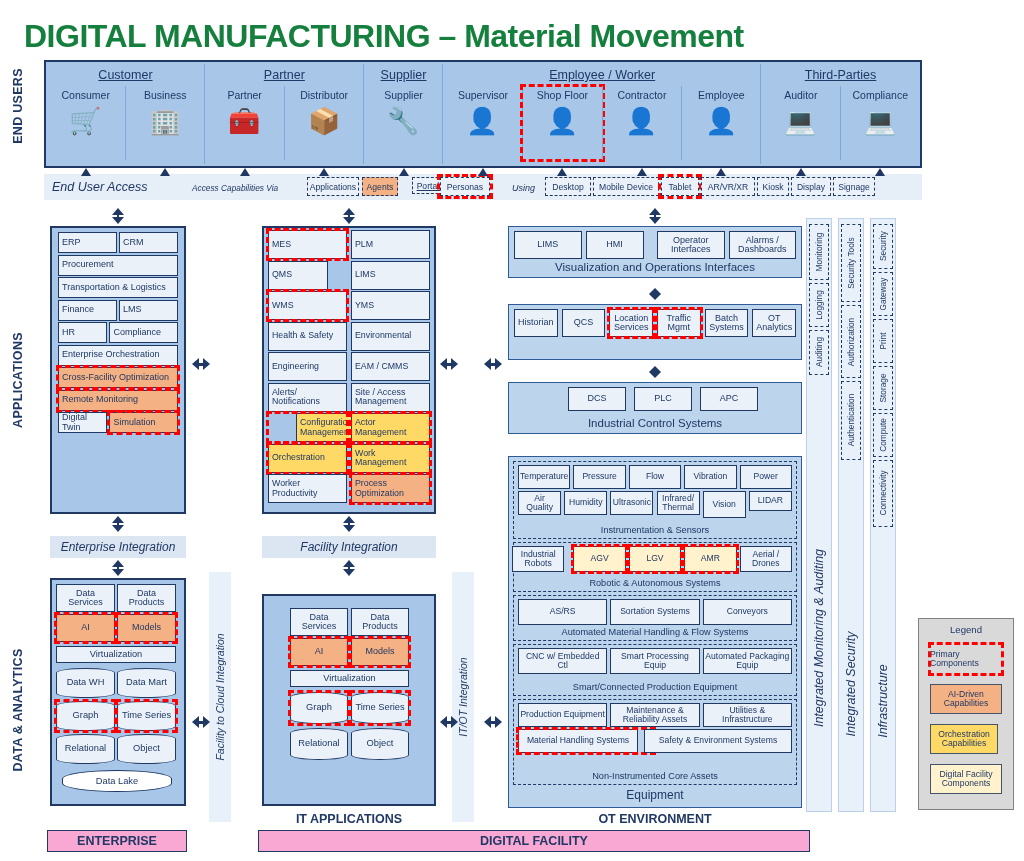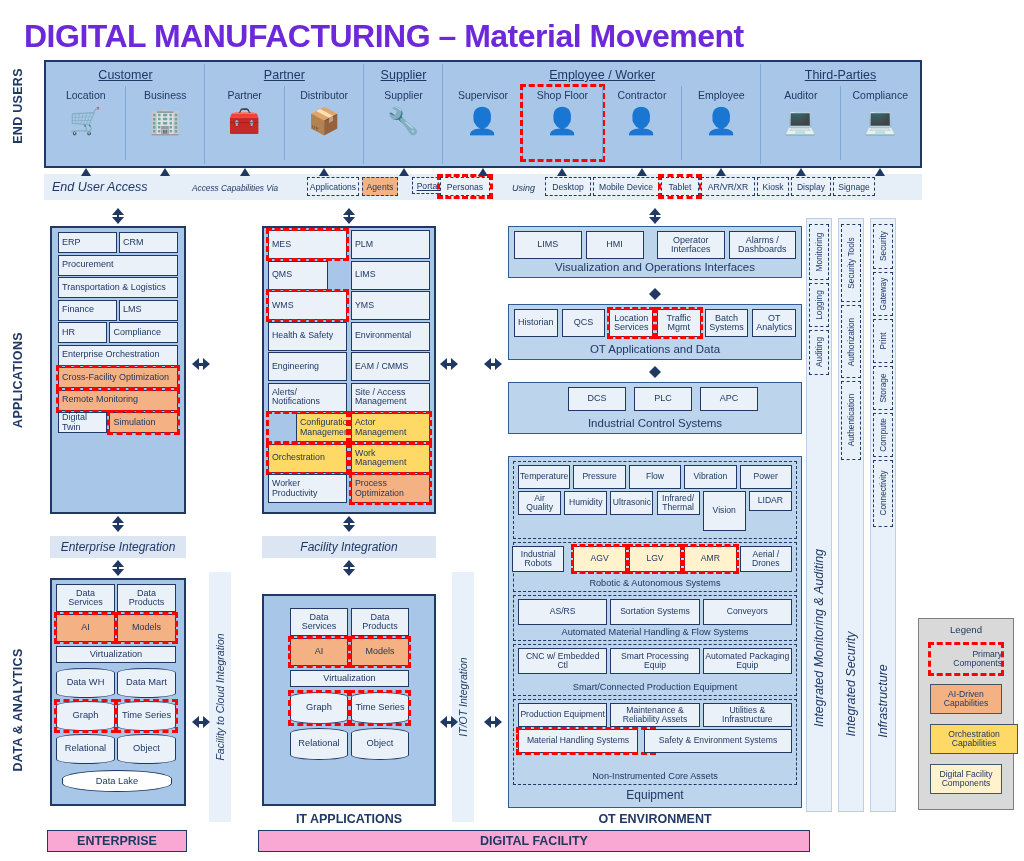--- a/index.html
+++ b/index.html
@@ -7,21 +7,21 @@
     width:1024px; height:861px; position:relative;
     background:#ffffff;
     font-family:"Liberation Sans", sans-serif;
     color:#1F3864; overflow:hidden;
   }
   .abs { position:absolute; }
 
   
   #title {
     left:24px; top:18px; width:940px;
-    font-size:32px; font-weight:bold; color:#6d28d9;
+    font-size:32px; font-weight:bold; color:#15803d;
     letter-spacing:-0.5px; white-space:nowrap;
   }
 
   
   .rowlabel {
     font-size:12.5px; font-weight:bold; color:#1F3864;
     transform:rotate(-90deg); transform-origin:center center;
     display:flex; align-items:center; justify-content:center;
     white-space:nowrap; letter-spacing:0.3px;
   }
@@ -134,21 +134,21 @@
 
 <div class="abs" id="title">DIGITAL MANUFACTURING – Material Movement</div>
 
 <div class="abs rowlabel" style="left:-22px; top:96px; width:80px; height:20px;">END USERS</div>
 <div class="abs rowlabel" style="left:-42px; top:370px; width:120px; height:20px;">APPLICATIONS</div>
 <div class="abs rowlabel" style="left:-52px; top:700px; width:140px; height:20px;">DATA &amp; ANALYTICS</div>
 
 <div class="abs panel" id="endusers"></div>
 <div class="abs" id="eu-content" style="left:46px; top:62px; width:874px; height:104px;">
     <div class="abs eu-group-title" style="left:0px;top:6px;width:158.9090909090909px;">Customer</div>
-    <div class="abs eu-label" style="left:0px;top:27px;width:79.45454545454545px;">Location</div>
+    <div class="abs eu-label" style="left:0px;top:27px;width:79.45454545454545px;">Consumer</div>
     <div class="abs" style="left:0px;top:46px;width:79.45454545454545px;text-align:center;font-size:26px;line-height:1;">🛒</div>
     <div class="abs eu-label" style="left:79.45454545454545px;top:27px;width:79.45454545454545px;">Business</div>
     <div class="abs" style="left:79.45454545454545px;top:46px;width:79.45454545454545px;text-align:center;font-size:26px;line-height:1;">🏢</div>
     <div class="abs eu-sep" style="left:78.95454545454545px;top:24px;height:74px;"></div>
     <div class="abs eu-group-title" style="left:158.9090909090909px;top:6px;width:158.9090909090909px;">Partner</div>
     <div class="abs eu-sep" style="left:157.9090909090909px;top:2px;height:100px;"></div>
     <div class="abs eu-label" style="left:158.9090909090909px;top:27px;width:79.45454545454545px;">Partner</div>
     <div class="abs" style="left:158.9090909090909px;top:46px;width:79.45454545454545px;text-align:center;font-size:26px;line-height:1;">🧰</div>
     <div class="abs eu-label" style="left:238.36363636363637px;top:27px;width:79.45454545454545px;">Distributor</div>
     <div class="abs" style="left:238.36363636363637px;top:46px;width:79.45454545454545px;text-align:center;font-size:26px;line-height:1;">📦</div>
@@ -260,21 +260,20 @@
     <div class="abs grouplabel" style="left:0;top:32px;width:294px;height:18px;font-size:11.5px;">Visualization and Operations Interfaces</div>
     <div class="abs panel-light" style="left:0;top:78px;width:294px;height:56px;"></div>
     <div class="box" style="position:absolute;left:6px;top:83px;width:43.666666666666664px;height:28px;font-size:9px;">Historian</div>
     <div class="box" style="position:absolute;left:53.666666666666664px;top:83px;width:43.666666666666664px;height:28px;font-size:9px;">QCS</div>
     <div class="box" style="position:absolute;left:101.33333333333333px;top:83px;width:43.666666666666664px;height:28px;font-size:9px;">Location Services</div>
     <div class="abs hl" style="left:99.33333333333333px;top:81px;width:47.666666666666664px;height:32px;"></div>
     <div class="box" style="position:absolute;left:149px;top:83px;width:43.666666666666664px;height:28px;font-size:9px;">Traffic Mgmt</div>
     <div class="abs hl" style="left:147px;top:81px;width:47.666666666666664px;height:32px;"></div>
     <div class="box" style="position:absolute;left:196.66666666666666px;top:83px;width:43.666666666666664px;height:28px;font-size:9px;">Batch Systems</div>
     <div class="box" style="position:absolute;left:244.33333333333331px;top:83px;width:43.666666666666664px;height:28px;font-size:9px;">OT Analytics</div>
-    <div class="abs grouplabel" style="left:0;top:114px;width:294px;height:18px;font-size:11.5px;">OT Applications and Data</div>
     <div class="abs panel-light" style="left:0;top:156px;width:294px;height:52px;"></div>
     <div class="box" style="position: absolute; left: 60px; top: 161px; width: 58px; height: 24px; font-size: 9px;">DCS</div>
     <div class="box" style="position: absolute; left: 126px; top: 161px; width: 58px; height: 24px; font-size: 9px;">PLC</div>
     <div class="box" style="position: absolute; left: 192px; top: 161px; width: 58px; height: 24px; font-size: 9px;">APC</div>
     <div class="abs grouplabel" style="left:0;top:188px;width:294px;height:18px;font-size:11.5px;">Industrial Control Systems</div>
     <div class="abs" style="left:141px;top:62px;width:12px;height:14px;">
       <div style="width:0;height:0;margin:0 auto;border-left:6px solid transparent;border-right:6px solid transparent;border-bottom:6px solid #1F3864"></div>
       <div style="width:0;height:0;margin:0 auto;border-left:6px solid transparent;border-right:6px solid transparent;border-top:6px solid #1F3864"></div>
     </div>
     <div class="abs" style="left:141px;top:140px;width:12px;height:14px;">
@@ -288,22 +287,23 @@
     <div class="abs dashgroup" style="left:5px;top:5px;width:284px;height:78px;"></div>
     <div class="box" style="position:absolute;left:10px;top:9px;width:52.4px;height:24px;font-size:8.6px;">Temperature</div>
     <div class="box" style="position:absolute;left:65.4px;top:9px;width:52.4px;height:24px;font-size:8.6px;">Pressure</div>
     <div class="box" style="position:absolute;left:120.8px;top:9px;width:52.4px;height:24px;font-size:8.6px;">Flow</div>
     <div class="box" style="position:absolute;left:176.2px;top:9px;width:52.4px;height:24px;font-size:8.6px;">Vibration</div>
     <div class="box" style="position:absolute;left:231.6px;top:9px;width:52.4px;height:24px;font-size:8.6px;">Power</div>
     <div class="box" style="position:absolute;left:10px;top:35px;width:43.166666666666664px;height:24px;font-size:8.6px;">Air Quality</div>
     <div class="box" style="position:absolute;left:56.166666666666664px;top:35px;width:43.166666666666664px;height:24px;font-size:8.6px;">Humidity</div>
     <div class="box" style="position:absolute;left:102.33333333333333px;top:35px;width:43.166666666666664px;height:24px;font-size:8.6px;">Ultrasonic</div>
     <div class="box" style="position:absolute;left:148.5px;top:35px;width:43.166666666666664px;height:24px;font-size:8.6px;">Infrared/ Thermal</div>
-    <div class="box" style="position:absolute;left:194.66666666666666px;top:35px;width:43.166666666666664px;height:40px;font-size:8.6px;">Vision</div>
+    <div class="box" style="position:absolute;left:194.66666666666666px;top:35px;width:43.166666666666664px;height:27px;font-size:8.6px;">Vision</div>
     <div class="box" style="position:absolute;left:240.83333333333331px;top:35px;width:43.166666666666664px;height:20px;font-size:8.6px;">LIDAR</div>
+    <div class="abs grouplabel" style="left:5px;top:67px;width:284px;height:14px;font-size:9.2px;">Instrumentation &amp; Sensors</div>
     <div class="abs dashgroup" style="left:5px;top:86px;width:284px;height:50px;"></div>
     <div class="box" style="position:absolute;left:4px;top:90px;width:52.4px;height:26px;font-size:8.6px;">Industrial Robots</div>
     <div class="box dfc" style="position:absolute;left:65.4px;top:90px;width:52.4px;height:26px;font-size:8.6px;">AGV</div>
     <div class="abs hl" style="left:63.400000000000006px;top:88px;width:56.4px;height:30px;"></div>
     <div class="box dfc" style="position:absolute;left:120.8px;top:90px;width:52.4px;height:26px;font-size:8.6px;">LGV</div>
     <div class="abs hl" style="left:118.8px;top:88px;width:56.4px;height:30px;"></div>
     <div class="box dfc" style="position:absolute;left:176.2px;top:90px;width:52.4px;height:26px;font-size:8.6px;">AMR</div>
     <div class="abs hl" style="left:174.2px;top:88px;width:56.4px;height:30px;"></div>
     <div class="box" style="position:absolute;left:231.6px;top:90px;width:52.4px;height:26px;font-size:8.6px;">Aerial / Drones</div>
     <div class="abs grouplabel" style="left:5px;top:120px;width:284px;height:14px;font-size:9.2px;">Robotic &amp; Autonomous Systems</div>
@@ -421,24 +421,24 @@
       <span>Connectivity</span>
     </div>
     <div class="abs" style="left:18px;top:475px;width:118px;height:16px;display:flex;align-items:center;justify-content:center;">
       <div class="sidebar-title">Infrastructure</div>
     </div>
   </div>
 
 <div class="abs" id="legend"></div>
 <div class="abs" style="left:918px; top:624px; width:96px; text-align:center; font-size:9.6px; color:#1F3864;">Legend</div>
 <div class="abs" id="legend-items" style="left:926px;top:644px;width:80px;height:160px;">
-    <div class="abs" style="left:4px;top:0px;width:72px;height:30px;display:flex;align-items:center;justify-content:center;text-align:right;font-size:8.6px;line-height:1.1;color:#1F3864;">Primary Components</div>
+    <div class="abs" style="left:4px;top:0px;width:72px;height:30px;display:flex;align-items:center;justify-content:center;text-align:left;font-size:8.6px;line-height:1.1;color:#1F3864;">Primary Components</div>
     <div class="abs hl" style="left:2px;top:-2px;width:76px;height:34px;"></div>
     <div class="abs legend-item" style="left:4px;top:40px;width:72px;height:30px;background:#F4B183;">AI-Driven Capabilities</div>
-    <div class="abs legend-item" style="left:4px;top:80px;width:88px;height:30px;background:#FFD966;">Orchestration Capabilities</div>
+    <div class="abs legend-item" style="left:4px;top:80px;width:68px;height:30px;background:#FFD966;">Orchestration Capabilities</div>
     <div class="abs legend-item" style="left:4px;top:120px;width:72px;height:30px;background:#FFF2CC;">Digital Facility Components</div>
   </div>
 
 <div class="abs envlabel" style="left:262px; top:812px; width:174px;">IT APPLICATIONS</div>
 <div class="abs envlabel" style="left:500px; top:812px; width:310px;">OT ENVIRONMENT</div>
 <div class="abs bottombar" style="left:47px; top:830px; width:140px; height:22px;">ENTERPRISE</div>
 <div class="abs bottombar" style="left:258px; top:830px; width:552px; height:22px;">DIGITAL FACILITY</div>
 
 <div class="abs" style="left:80.72727272727272px;top:168px;width:10px;height:8px;">
     <div style="width:0;height:0;border-left:5px solid transparent;border-right:5px solid transparent;border-bottom:8px solid #1F3864"></div>

